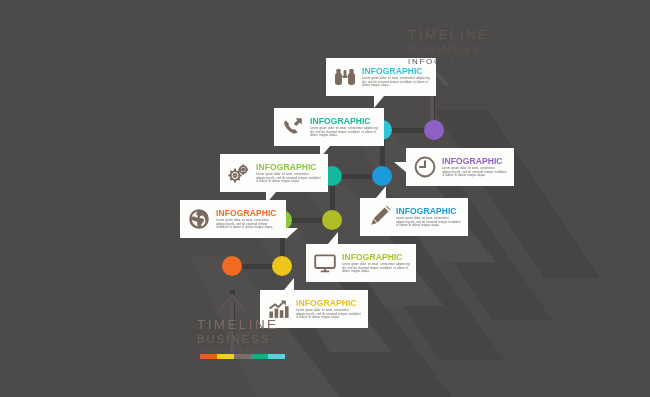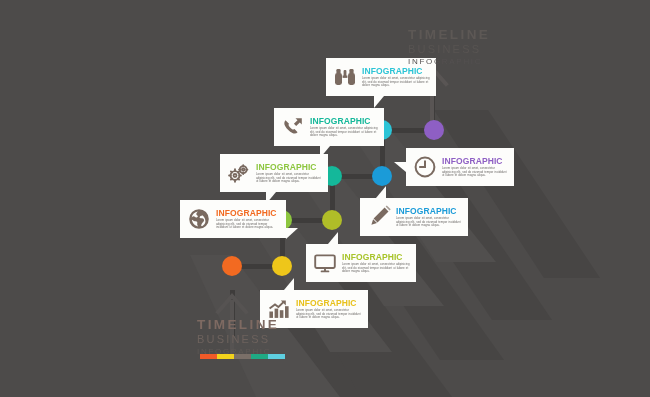--- a/index.html
+++ b/index.html
@@ -46,21 +46,21 @@
     line-height:10px; margin-bottom:1px;
   }
   .callout .body {
     font-size:2.9px; line-height:3.6px; color:#6d6a68;
     word-spacing:.3px;
   }
   .tail { position:absolute; width:0; height:0; }
 
   
   .brand { position:absolute; line-height:1; }
-  .brand .l1 { font-size:13.5px; font-weight:bold; letter-spacing:2.4px; }
+  .brand .l1 { font-size:13.5px; font-weight:normal; letter-spacing:2.4px; }
   .brand .l2 { font-size:11px; letter-spacing:2.2px; margin-top:2px; }
   .brand .l3 { font-size:8px; letter-spacing:1.7px; margin-top:3px; }
   .swatches { position:absolute; display:flex; }
   .swatches span { height:5px; }
 </style>
 </head>
 <body>
 
 <div id="stage">
 

